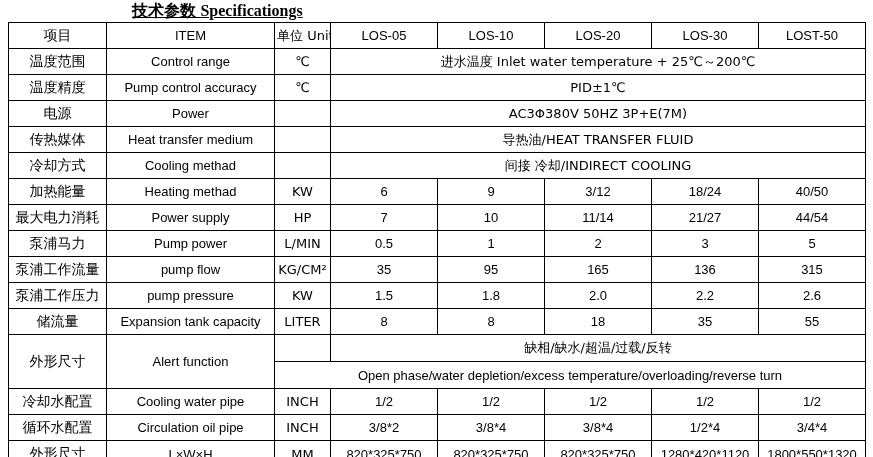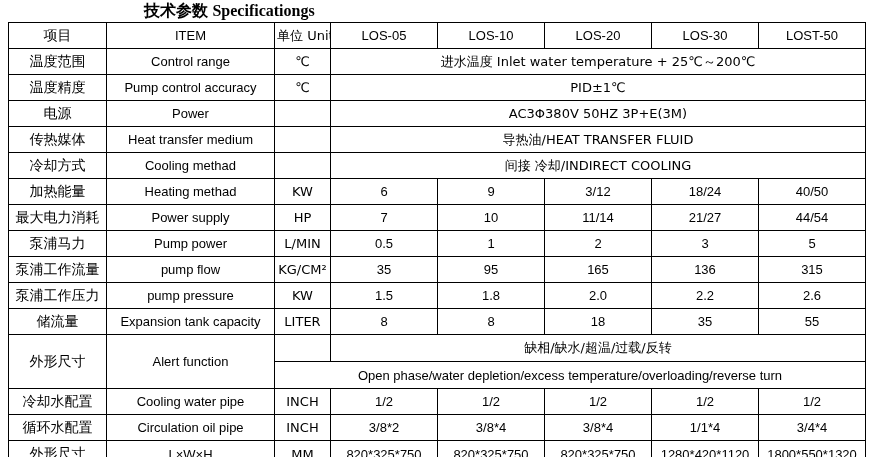--- a/index.html
+++ b/index.html
@@ -14,25 +14,26 @@
     color: #000000;
     overflow: hidden;
   }
   #page {
     position: relative;
     width: 873px;
     height: 457px;
   }
   #title {
     position: absolute;
-    left: 144px;
+    left: 132px;
     top: 1px;
     font-size: 16px;
     font-weight: bold;
     white-space: nowrap;
+    text-decoration: underline;
   }
   #title .cn { font-family: "DejaVu Sans", sans-serif; }
   #title .en { font-family: "Liberation Serif", serif; }
   table {
     position: absolute;
     left: 8px;
     top: 22px;
     width: 858px;
     border-collapse: collapse;
     table-layout: fixed;
@@ -107,21 +108,21 @@
         <td class="cn">温度精度</td>
         <td>Pump control accuracy</td>
         <td class="mix">℃</td>
         <td class="mix" colspan="5">PID±1℃</td>
       </tr>
 
       <tr>
         <td class="cn">电源</td>
         <td>Power</td>
         <td class="mix"></td>
-        <td class="mix" colspan="5">AC3Φ380V 50HZ 3P+E(3M)</td>
+        <td class="mix" colspan="5">AC3Φ380V 50HZ 3P+E(7M)</td>
       </tr>
 
       <tr>
         <td class="cn">传热媒体</td>
         <td>Heat transfer medium</td>
         <td class="mix"></td>
         <td class="mix" colspan="5">导热油/HEAT TRANSFER FLUID</td>
       </tr>
 
       <tr>
@@ -218,21 +219,21 @@
         <td>1/2</td>
       </tr>
 
       <tr>
         <td class="cn">循环水配置</td>
         <td>Circulation oil pipe</td>
         <td class="mix">INCH</td>
         <td>3/8*2</td>
         <td>3/8*4</td>
         <td>3/8*4</td>
-        <td>1/1*4</td>
+        <td>1/2*4</td>
         <td>3/4*4</td>
       </tr>
 
       <tr class="tall">
         <td class="cn">外形尺寸</td>
         <td>L×W×H</td>
         <td class="mix">MM</td>
         <td>820*325*750</td>
         <td>820*325*750</td>
         <td>820*325*750</td>

